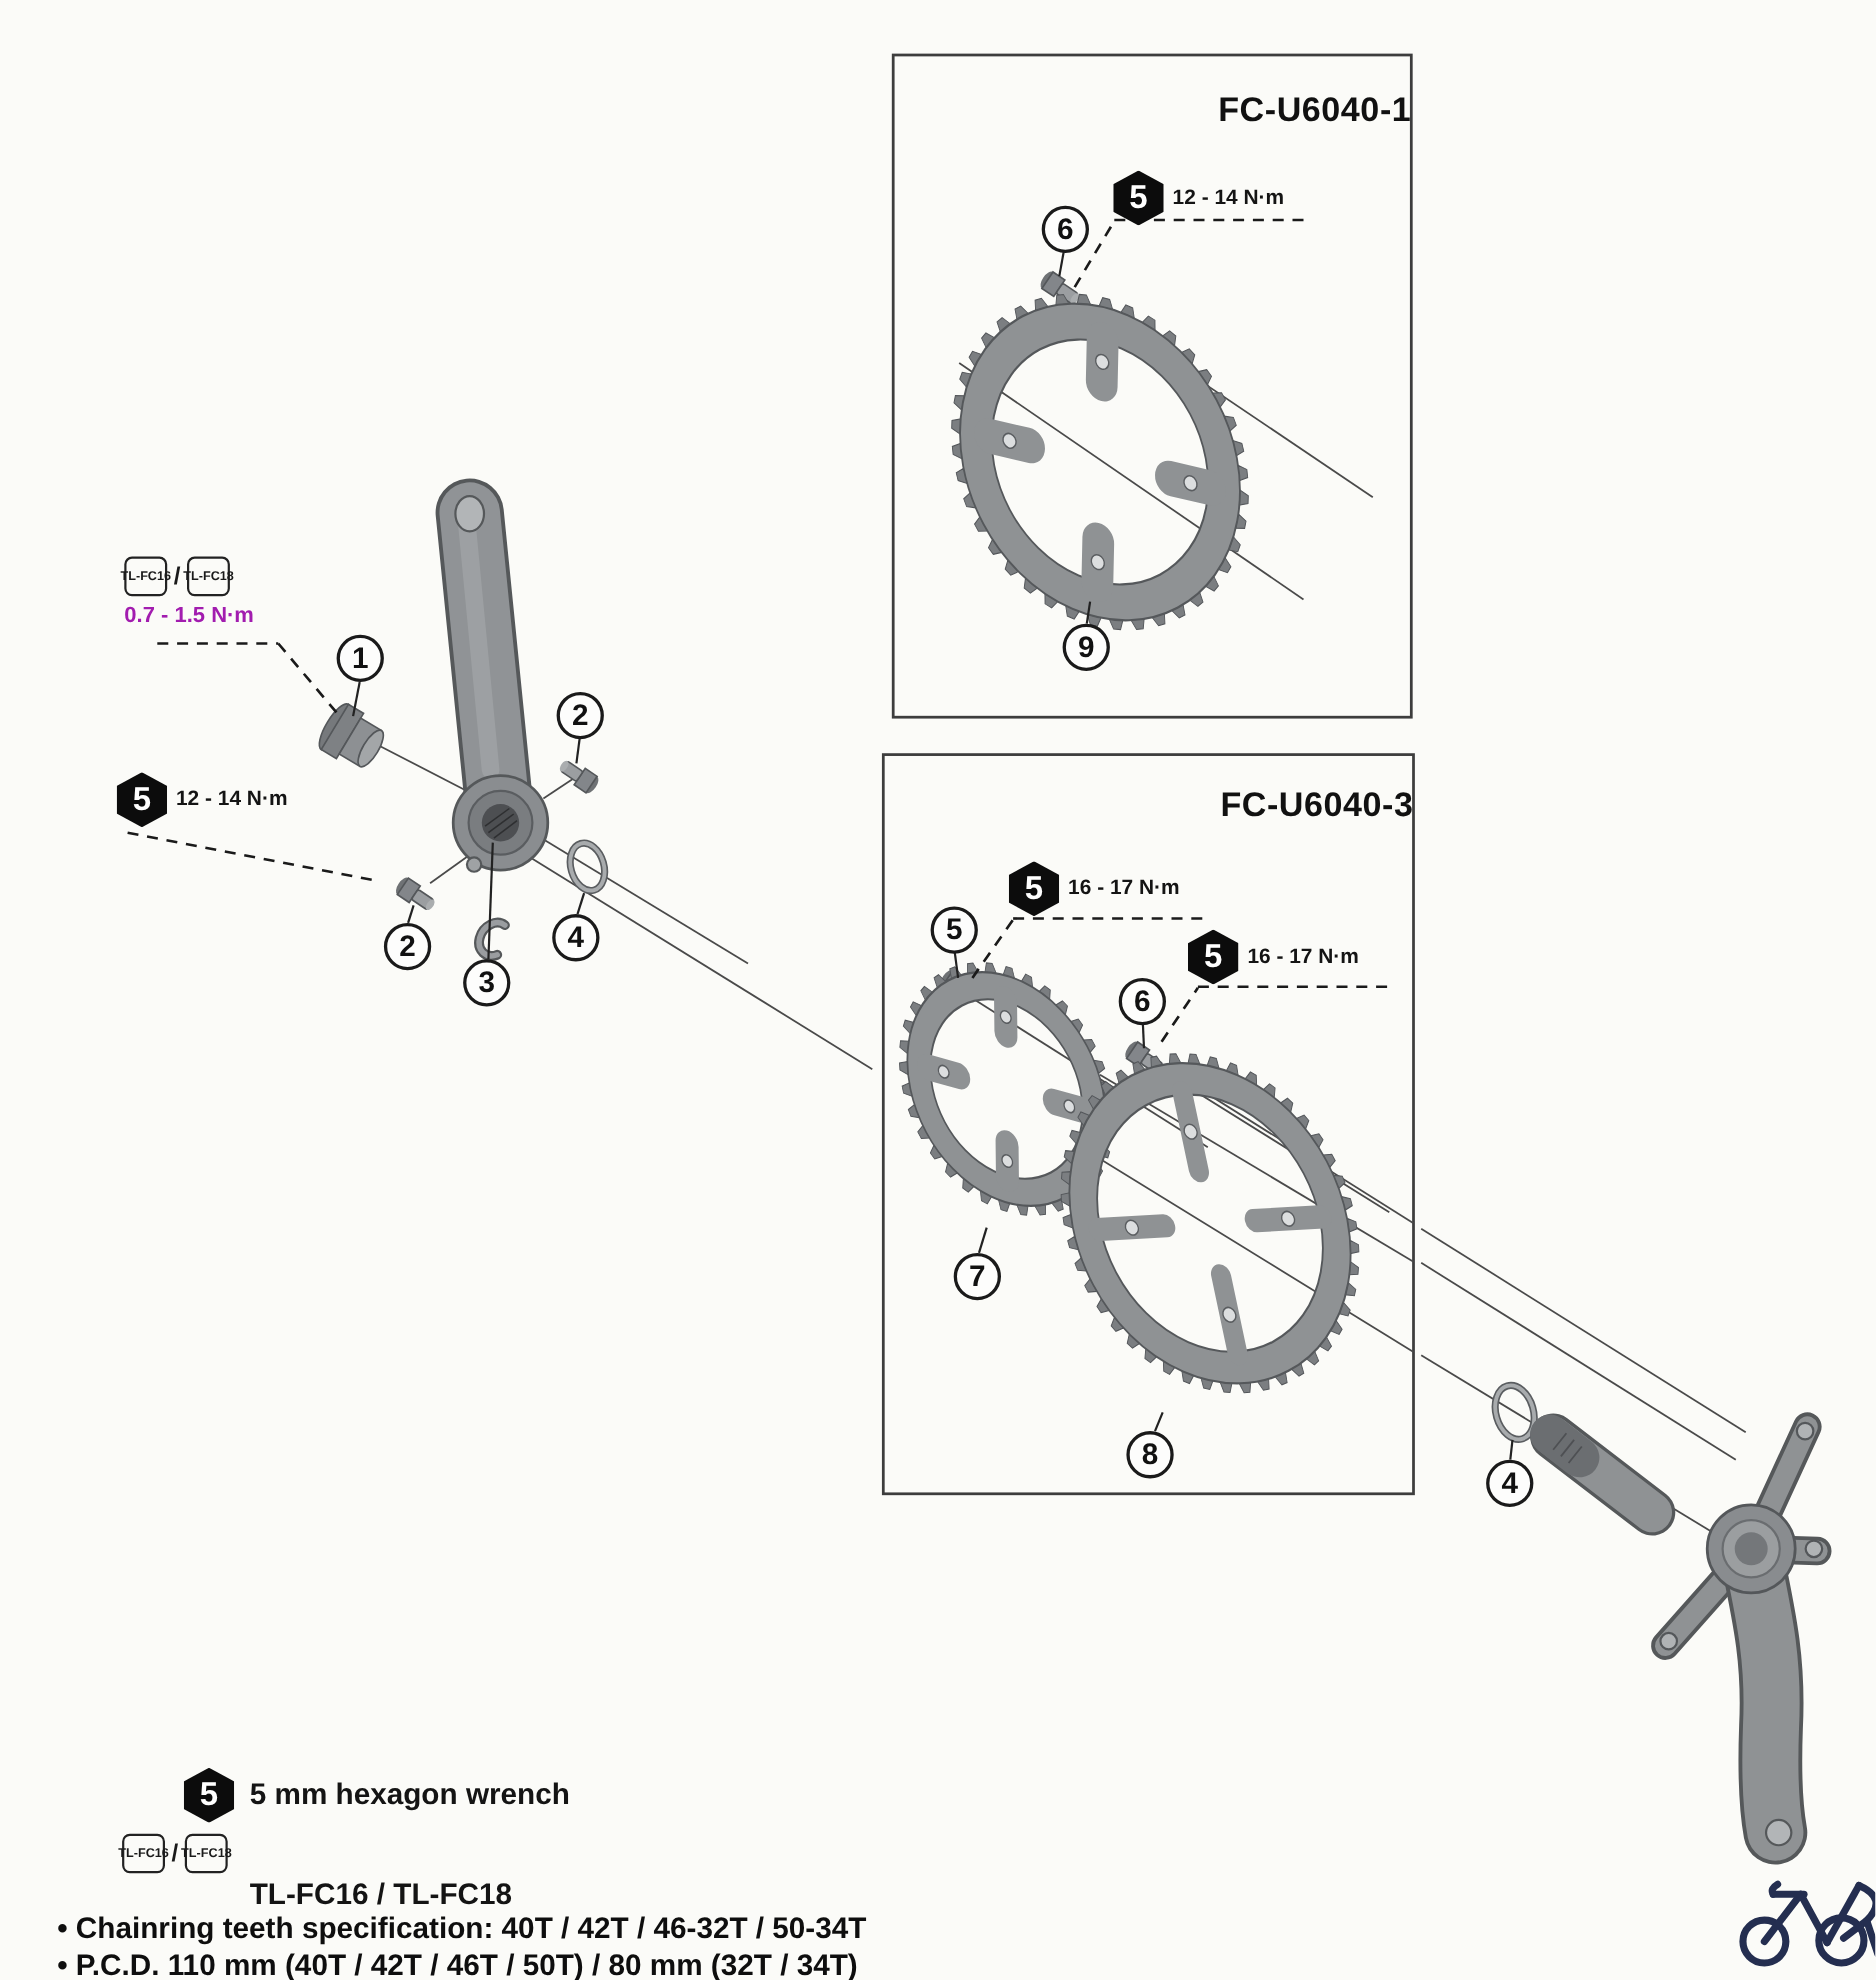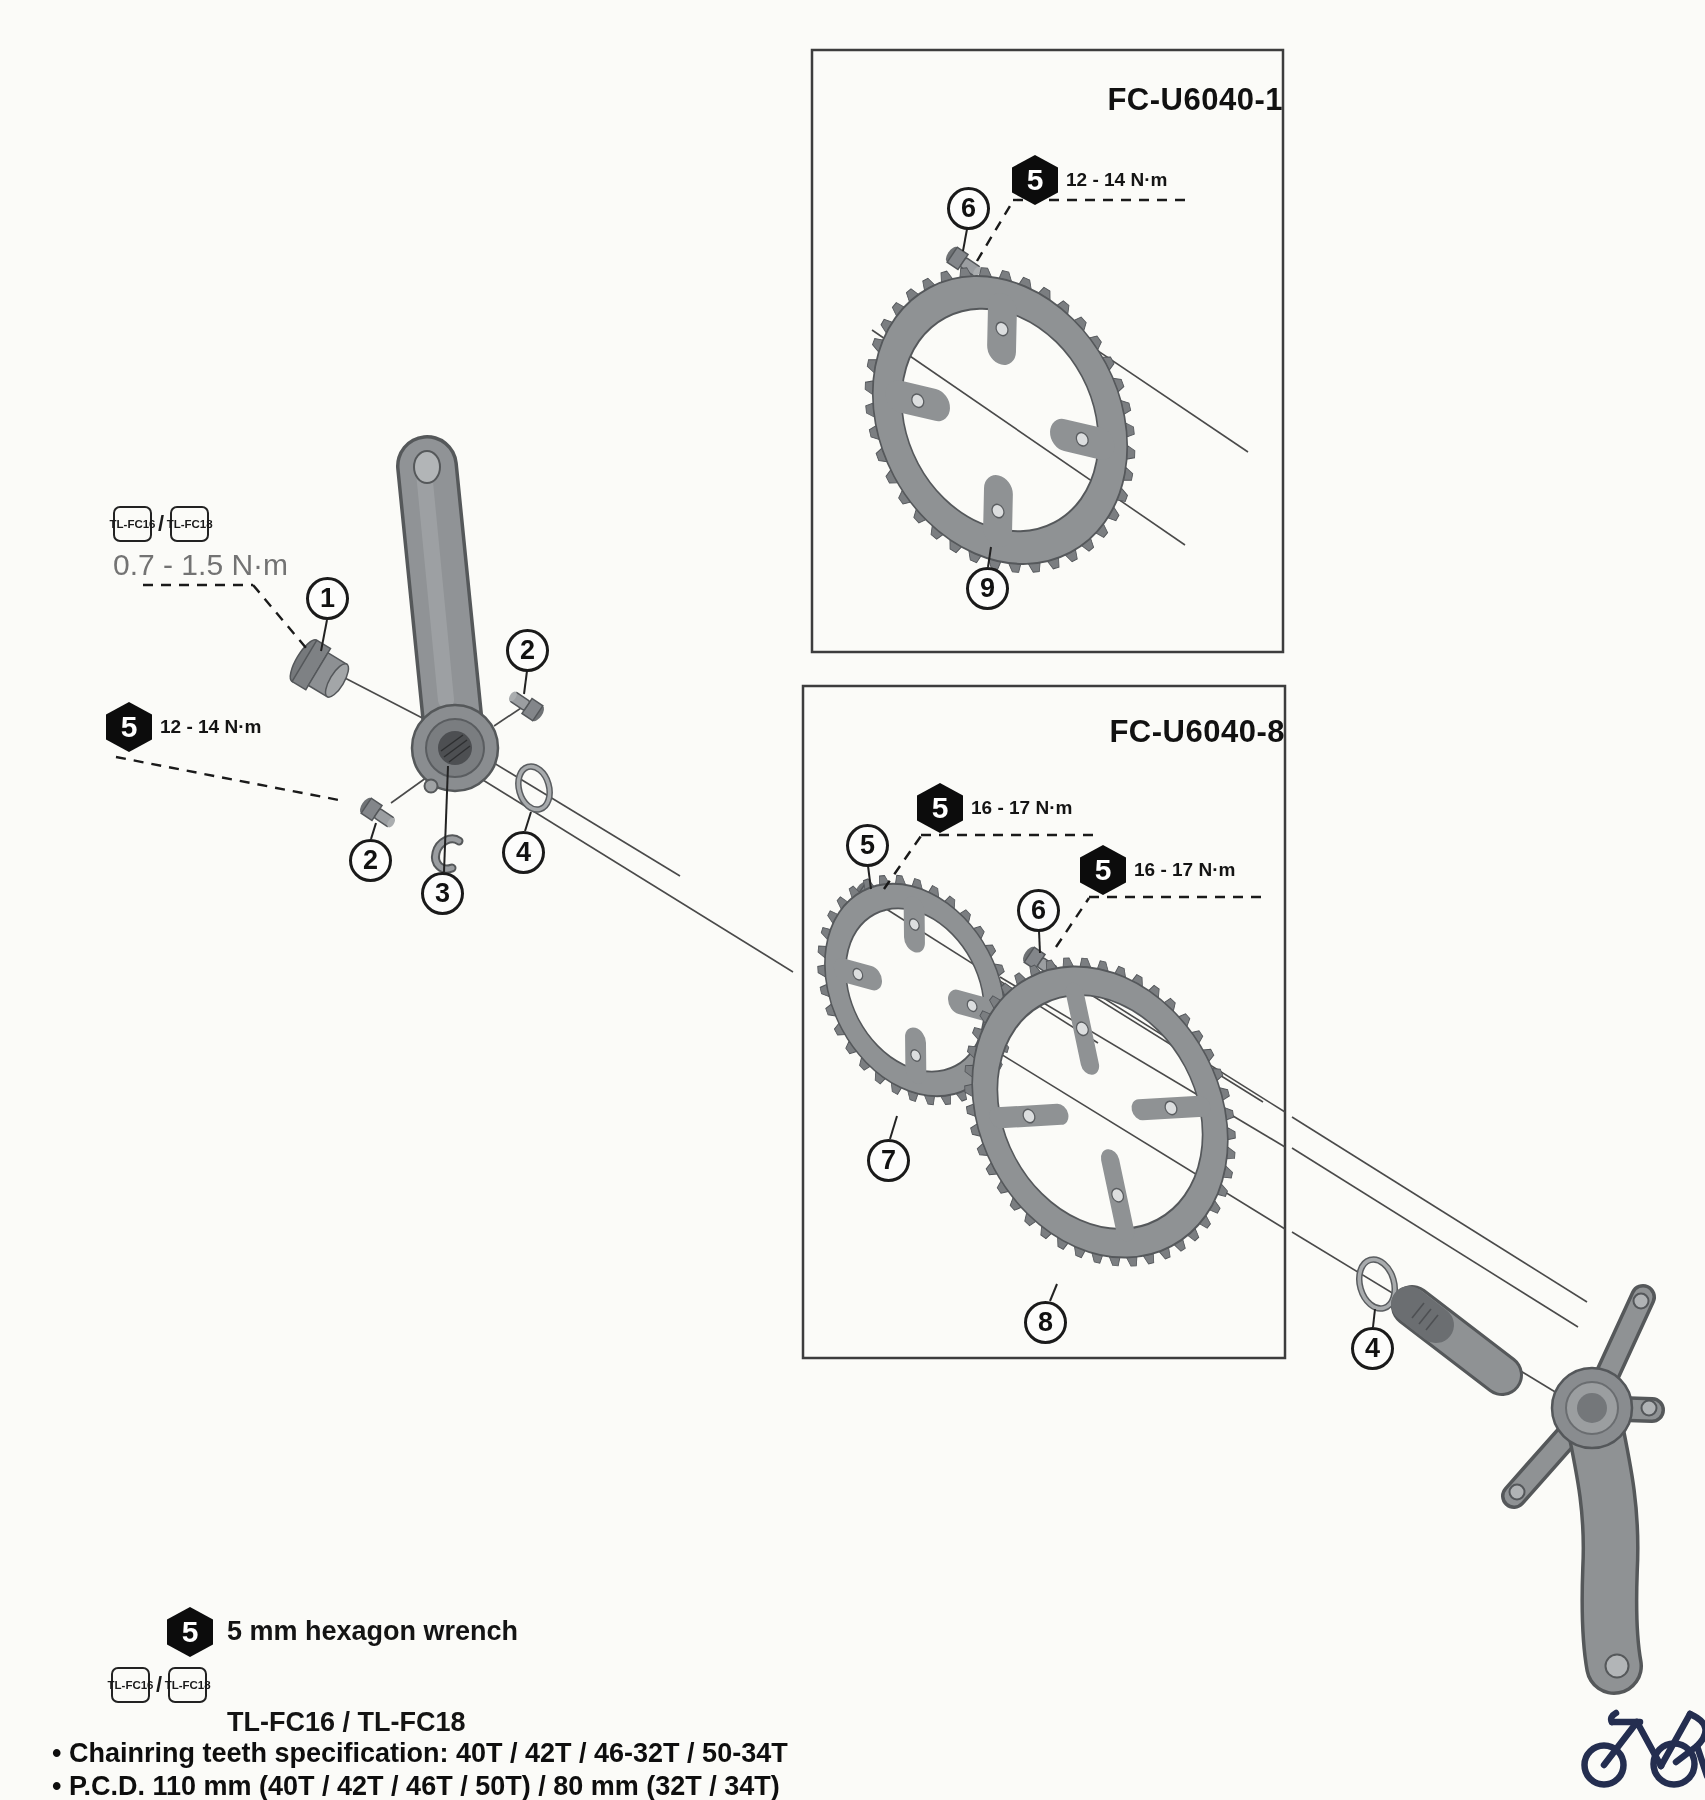--- a/index.html
+++ b/index.html
@@ -14,21 +14,21 @@
            font-size:30px;font-weight:bold;
            clip-path:polygon(50% 0%,100% 25%,100% 75%,50% 100%,0% 75%,0% 25%);flex:0 0 auto;}
   .torque-text{font-size:19px;font-weight:bold;color:#141414;white-space:nowrap;}
   .part-circle{position:absolute;width:43px;height:43px;border-radius:50%;border:3px solid #1a1a1a;background:#fdfdfc;
                display:flex;align-items:center;justify-content:center;font-size:27px;font-weight:bold;color:#111;box-sizing:border-box;}
   .tl-badge{width:39px;height:36px;border:2.5px solid #222;border-radius:7px;background:#fbfbf8;
             display:flex;flex-direction:row;align-items:center;justify-content:center;
             font-size:11.5px;font-weight:bold;color:#1a1a1a;line-height:1.05;box-sizing:border-box;}
   .badge-row{position:absolute;display:flex;align-items:center;gap:6px;}
   .badge-sep{font-size:22px;font-weight:bold;color:#1a1a1a;}
-  .big-torque{position:absolute;font-size:30px;font-weight:normal;color:#737373;white-space:nowrap;}
+  .big-torque{position:absolute;font-size:20px;font-weight:bold;color:#a21caf;white-space:nowrap;}
   .legend-label{position:absolute;font-size:27px;font-weight:bold;color:#141414;white-space:nowrap;}
   .notes{position:absolute;font-size:27px;font-weight:bold;color:#0e0e0e;line-height:33px;white-space:nowrap;}
 </style>
 </head>
 <body>
 
 <div id="stage">
 
   <svg id="mech" width="1705" height="1800" viewBox="0 0 1705 1800">
 
@@ -217,21 +217,21 @@
       <path d="M1604 1765 L1637 1722 L1661 1766"></path>
       <path d="M1612 1722 L1640 1722"></path>
       <path d="M1616 1713 Q1609 1717 1612 1722"></path>
       <path d="M1690 1714 L1661 1766"></path>
       <path d="M1690 1714 Q1717 1726 1697 1746 L1676 1762"></path>
       <path d="M1697 1746 L1707 1776"></path>
     </g>
   </svg>
 
   <div class="box-title" style="left:812px;top:82px;width:471px;">FC-U6040-1</div>
-  <div class="box-title" style="left:803px;top:714px;width:482px;">FC-U6040-8</div>
+  <div class="box-title" style="left:803px;top:714px;width:482px;">FC-U6040-3</div>
 
   <div class="badge-row" style="left:113px;top:506px;">
     <div class="tl-badge">
       <span>TL-</span>
       <span>FC16</span>
     </div>
     <span class="badge-sep">/</span>
     <div class="tl-badge">
       <span>TL-</span>
       <span>FC18</span>

